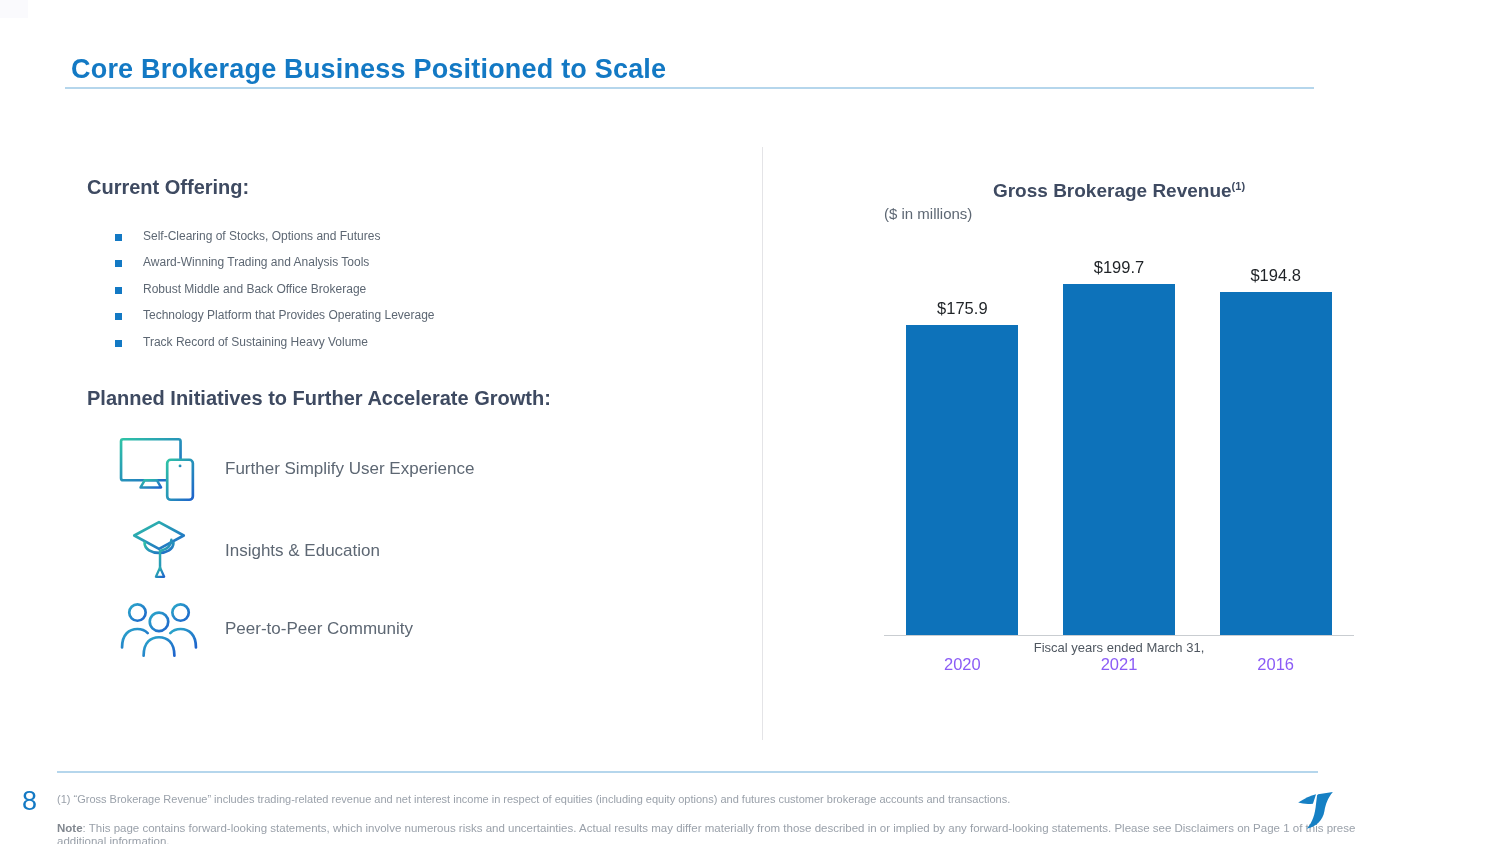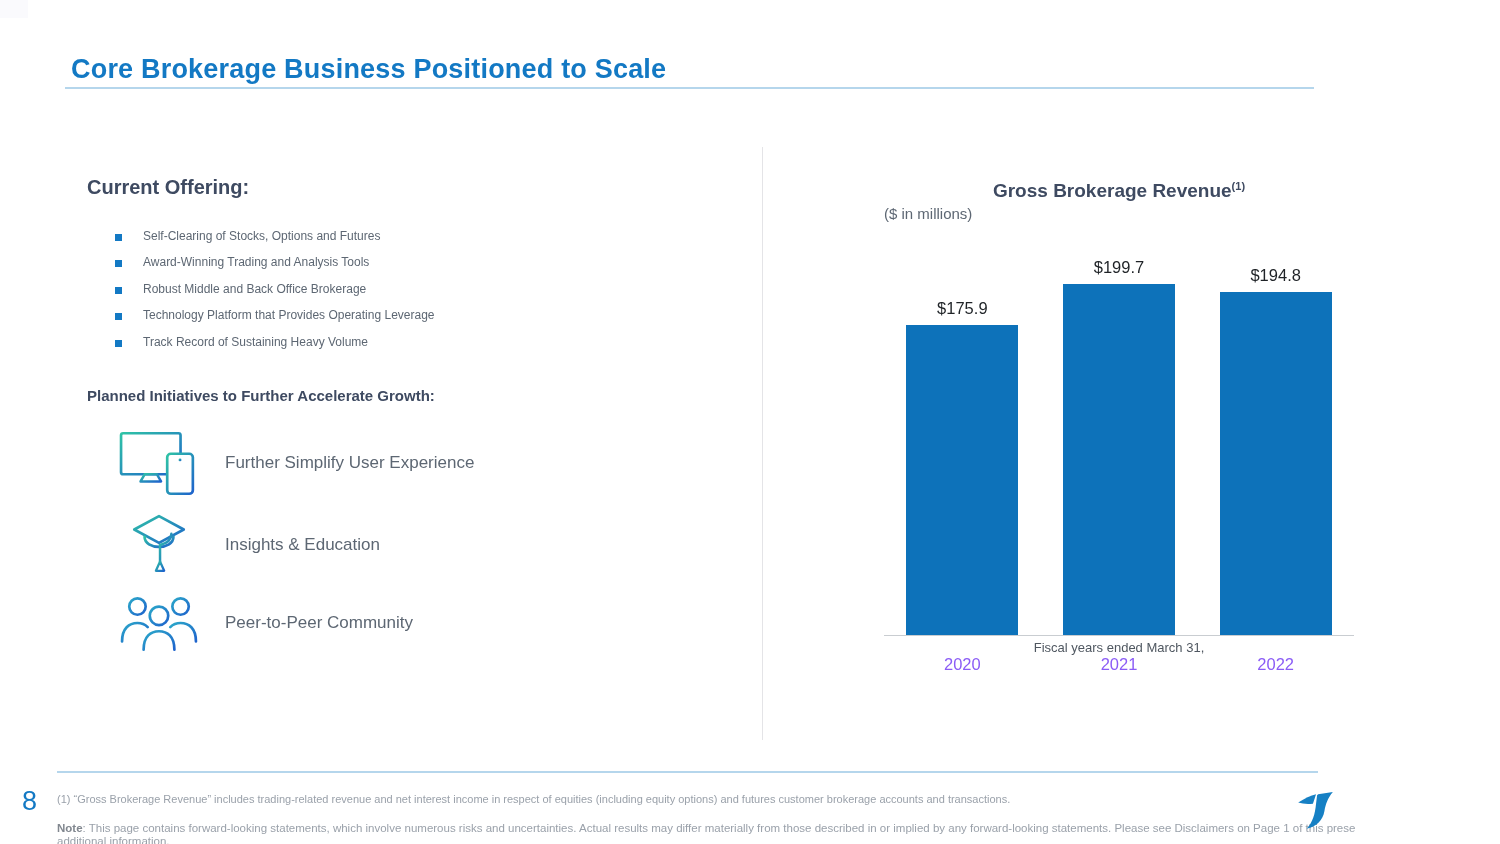--- a/index.html
+++ b/index.html
@@ -16,21 +16,21 @@
   
   .v-divider{position:absolute;left:762px;top:147px;width:1px;height:593px;background:#e4e4e7;}
 
   
   .left-col{position:absolute;left:87px;top:176px;width:650px;}
   .sec-heading{margin:0;font-size:20px;font-weight:bold;color:#3e4a61;}
   .bullet-list{list-style:none;margin:30px 0 0 0;padding:0 0 0 28px;}
   .bullet-list li{display:flex;align-items:flex-start;margin-bottom:12px;
                   font-size:12px;color:#5d6773;line-height:1.2;}
   .bullet-sq{flex:none;width:7px;height:7px;background:#1379c4;margin:5px 21px 0 0;}
-  .planned-heading{margin:38px 0 0 0;font-size:15px;font-weight:bold;color:#3e4a61;}
+  .planned-heading{margin:38px 0 0 0;font-size:20px;font-weight:bold;color:#3e4a61;}
   .init-list{margin-top:26px;}
   .init-row{display:flex;align-items:center;margin-bottom:16px;}
   .init-icon{width:84px;margin-left:30px;display:flex;justify-content:center;align-items:center;}
   .init-label{margin-left:24px;font-size:17px;color:#5d6773;}
 
   
   .chart{position:absolute;left:884px;top:174px;width:470px;}
   .chart-title{text-align:center;font-size:19px;font-weight:bold;color:#3e4a61;line-height:24px;}
   .chart-title sup{font-size:11px;font-weight:bold;}
   .chart-sub{text-align:left;font-size:15px;color:#5d6773;margin-top:2px;}
@@ -174,21 +174,21 @@
         <div class="bar-col">
           <div class="bar-value">$194.8</div>
           <div class="bar" style="height: 343px; background: rgb(13, 114, 186);"></div>
         </div>
       </div>
 
     <div class="chart-caption">Fiscal years ended March 31,</div>
     <div class="chart-years">
         <div class="year">2020</div>
         <div class="year">2021</div>
-        <div class="year">2022</div>
+        <div class="year">2016</div>
       </div>
   </div>
 
   <div class="footer-rule"></div>
   <p class="footnote">(1) “Gross Brokerage Revenue” includes trading-related revenue and net interest income in respect of equities (including equity options) and futures customer brokerage accounts and transactions.</p>
   <p class="note"><b>Note</b><span>: This page contains forward-looking statements, which involve numerous risks and uncertainties. Actual results may differ materially from those described in or implied by any forward-looking statements. Please see Disclaimers  on Page 1 of this presentation for additional information.</span></p>
 
   <div class="page-number">8</div>
 
   <span class="logo">

